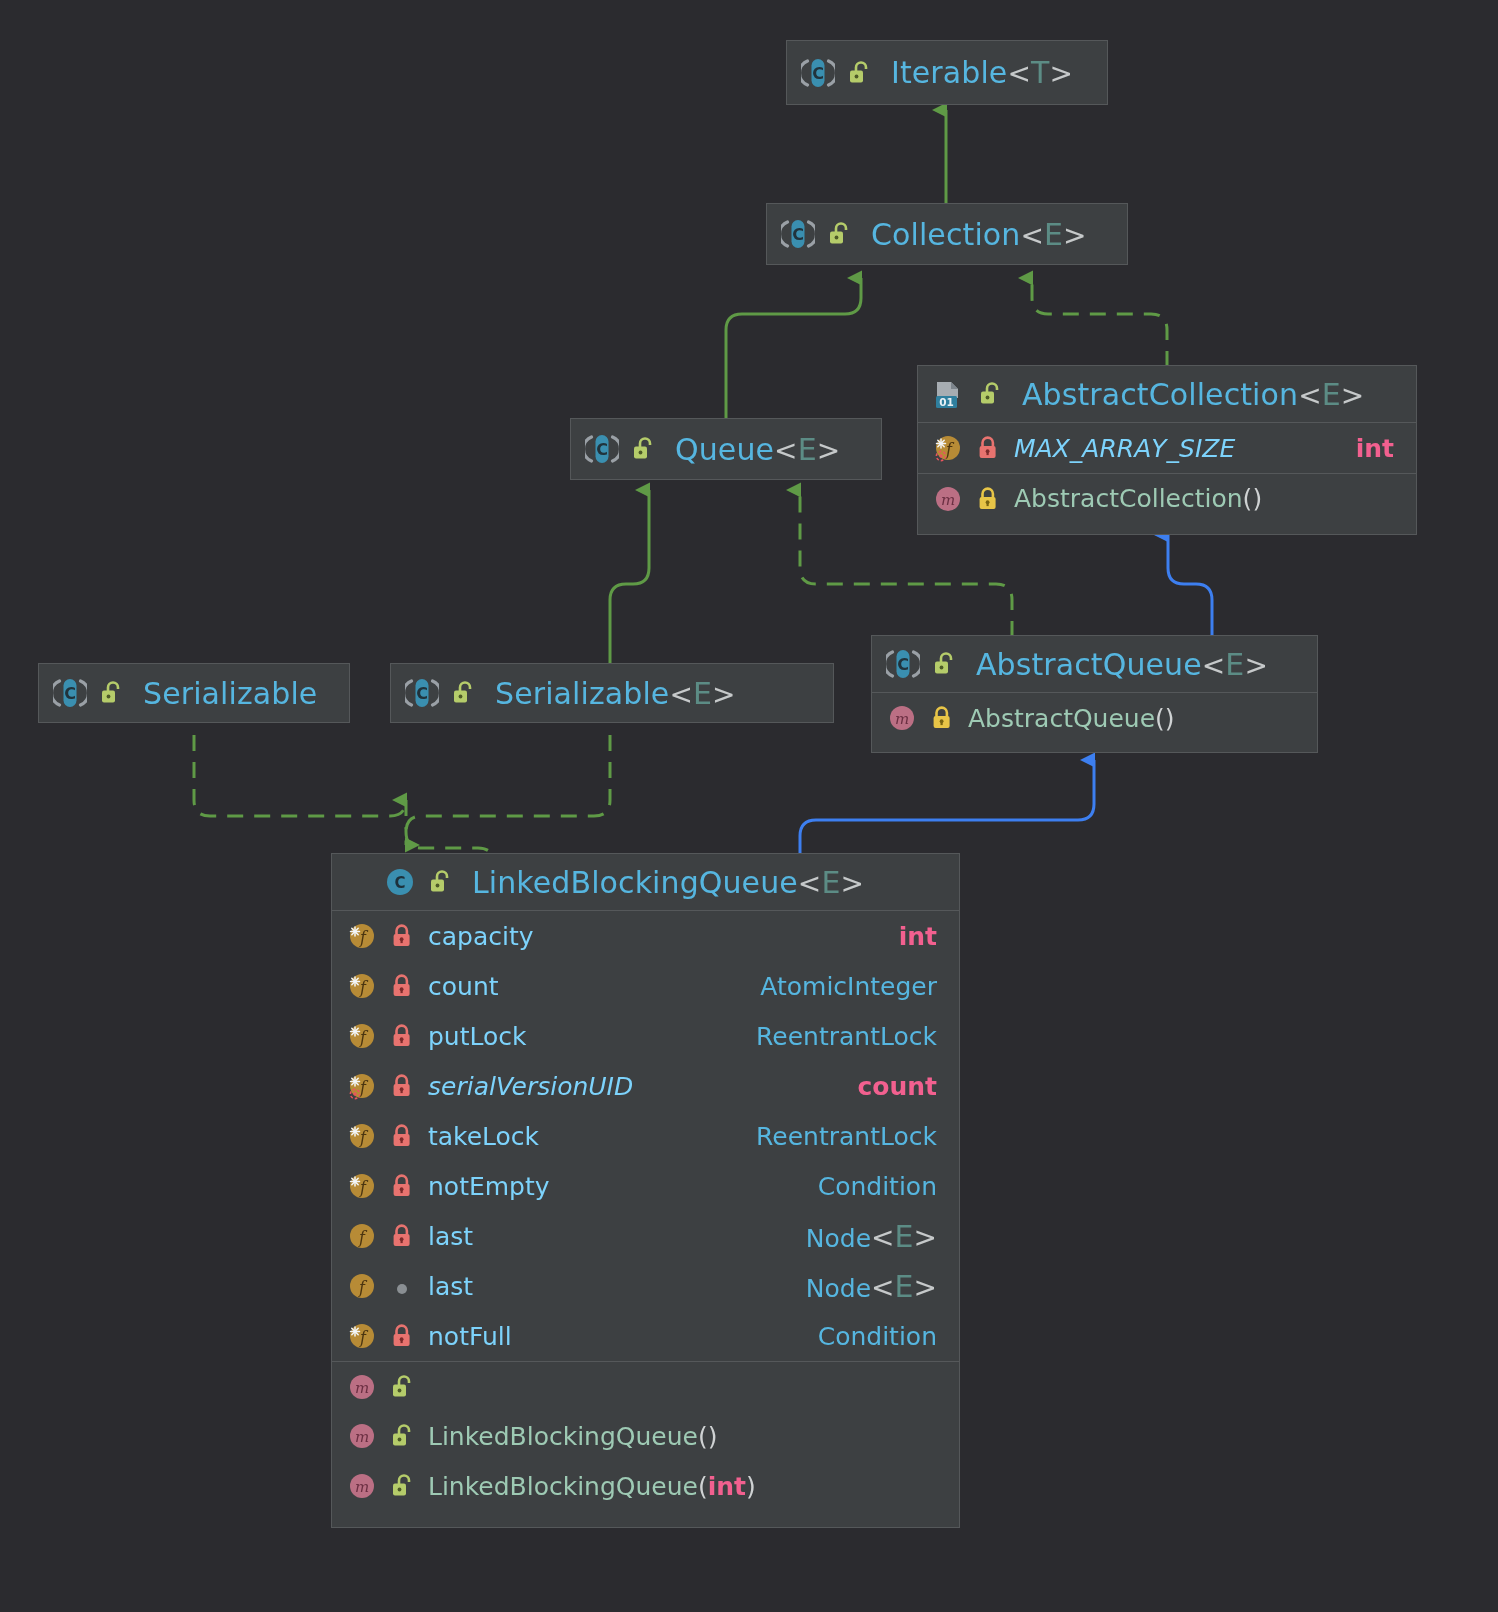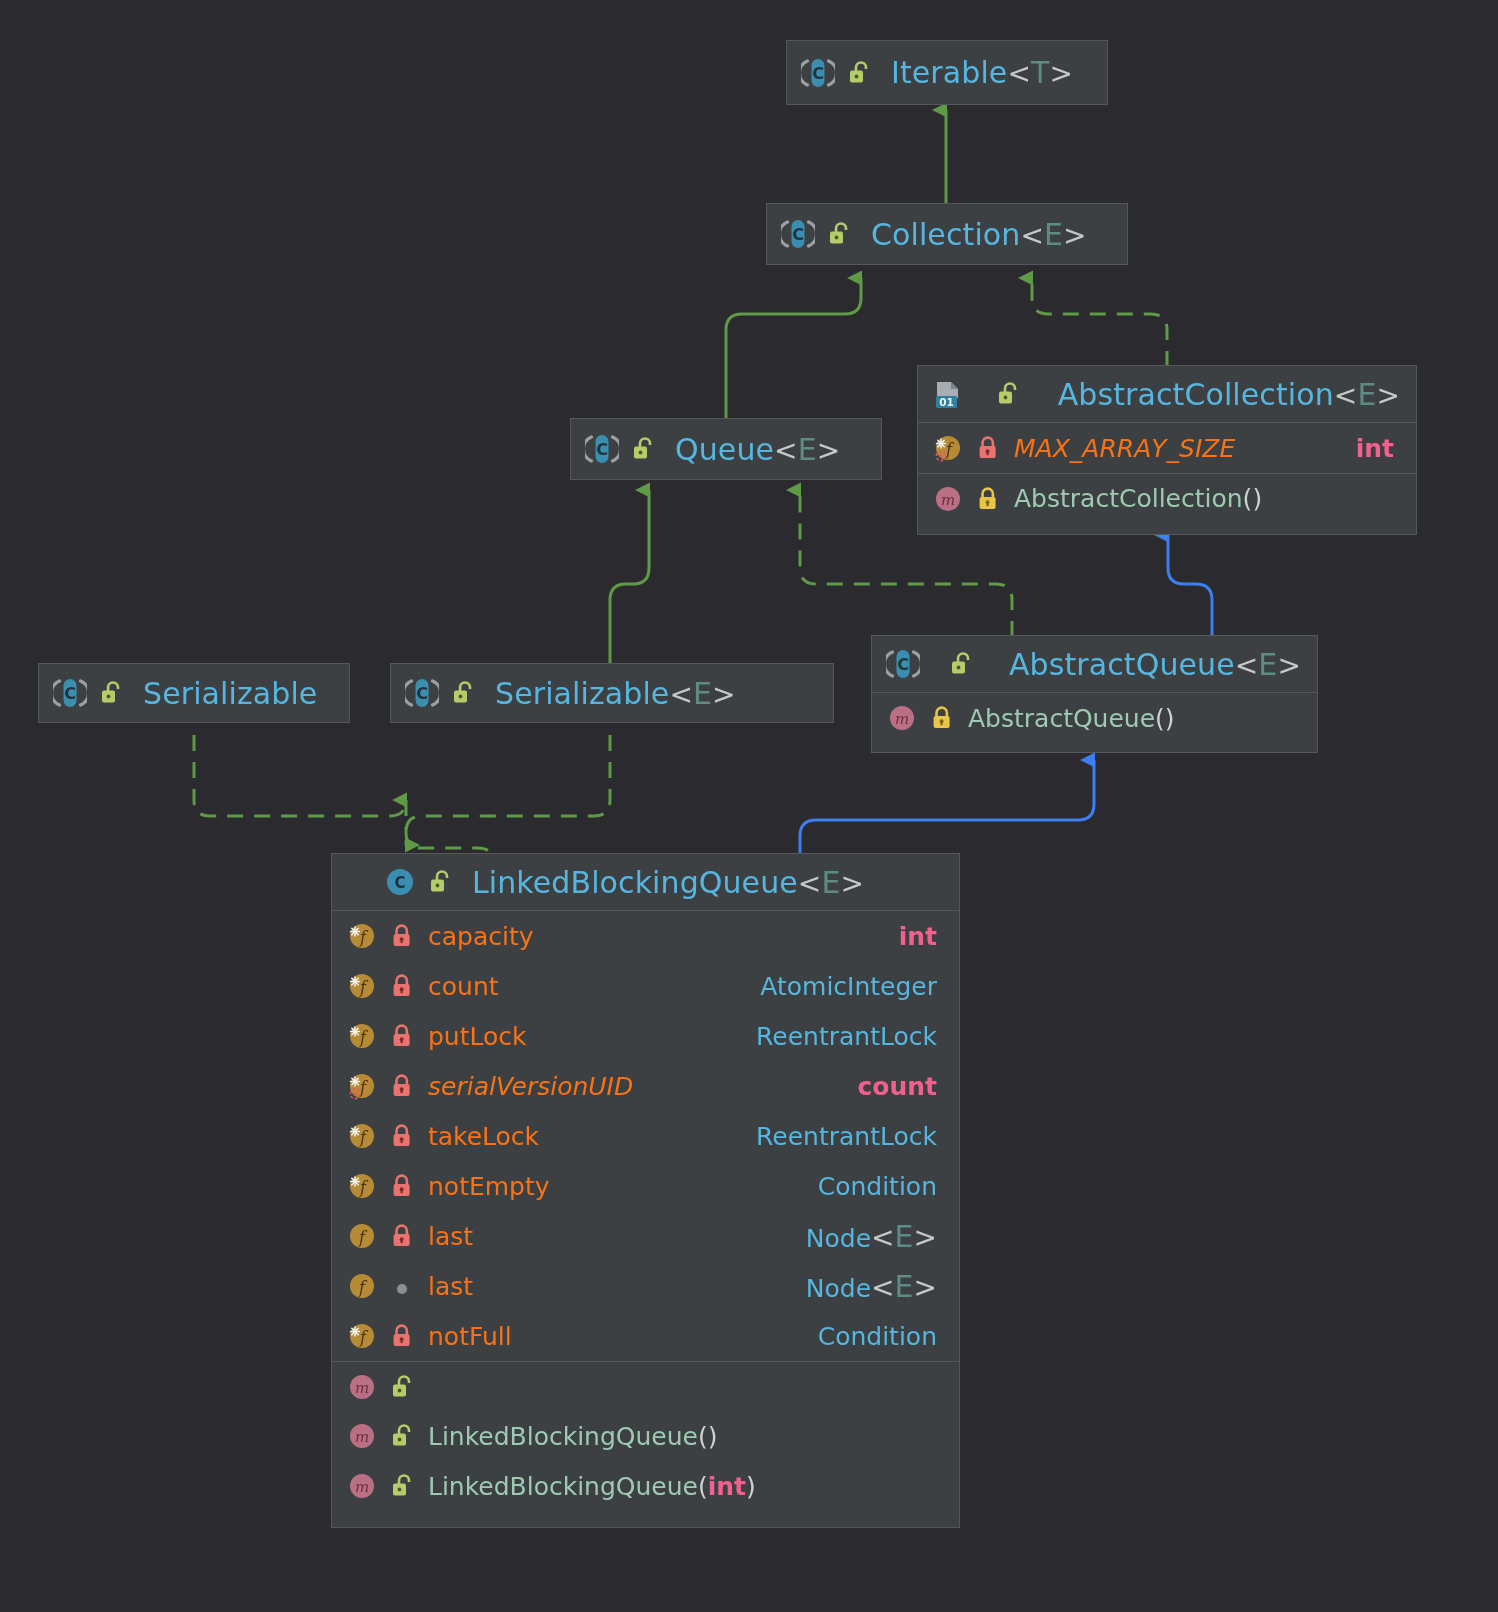--- a/index.html
+++ b/index.html
@@ -35,21 +35,20 @@
     display: flex;
     align-items: center;
     padding: 0 16px 0 14px;
     height: 100%;
     box-sizing: border-box;
     white-space: nowrap;
   }
   .node.has-members > .hdr {
     height: 57px;
     border-bottom: 1px solid #55585a;
-    justify-content: space-between;
   }
   .hdr-title {
     font-size: 30px;
     color: #56b6e0;
     letter-spacing: 0.1px;
     display: flex;
     align-items: baseline;
   }
   .generic {
     color: #5c8c85;
@@ -64,21 +63,21 @@
   .row {
     display: flex;
     align-items: center;
     height: 50px;
     padding: 0 22px 0 14px;
     box-sizing: border-box;
     white-space: nowrap;
   }
   .row .mname {
     font-size: 25px;
-    color: #f97316;
+    color: #7dd3fc;
   }
   .row.field .mname.italic { font-style: italic; }
   .row .mtype {
     margin-left: auto;
     font-size: 25px;
     color: #56b6e0;
     padding-left: 26px;
   }
   .row .mtype.kw {
     color: #f2608f;

